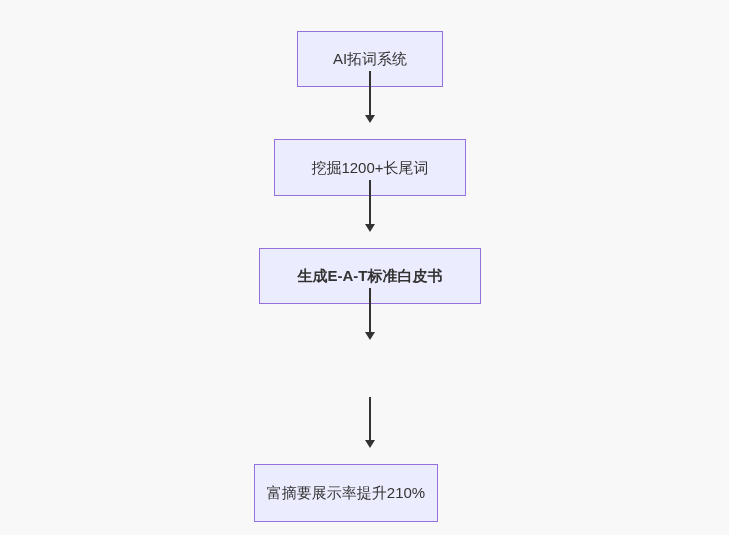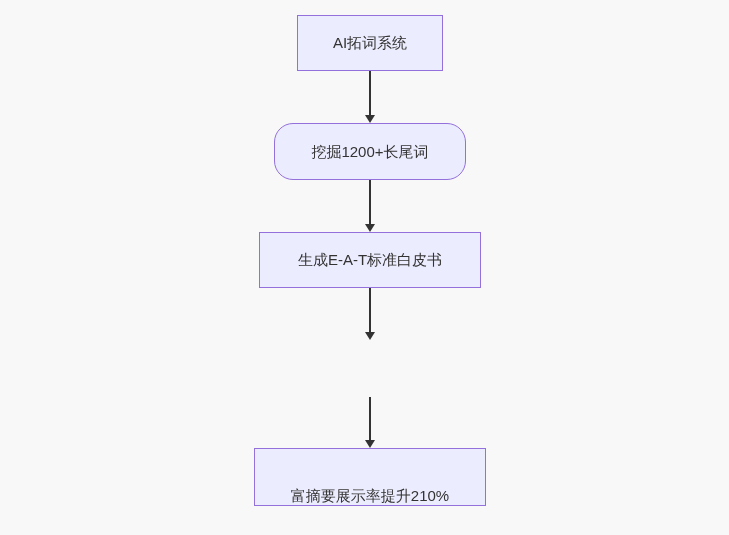--- a/index.html
+++ b/index.html
@@ -26,29 +26,30 @@
     box-sizing: border-box;
     background: #ECECFF;
     border: 1.5px solid #9370DB;
     color: #333333;
     font-size: 15px;
     display: flex;
     align-items: center;
     justify-content: center;
     text-align: center;
     line-height: 1.2;
+    margin-top: 16px;
   }
   .node-label {
     white-space: nowrap;
   }
   .node1 { left: 297px; top: 15px;  width: 146px; height: 56px; }
-  .node2 { left: 274px; top: 123px; width: 192px; height: 57px; border-radius: 19px; }
-  .node3 { left: 259px; top: 232px; width: 222px; height: 56px; }
+  .node2 { left: 274px; top: 123px; width: 192px; height: 57px; }
+  .node3 { left: 259px; top: 232px; width: 222px; height: 56px; font-weight: bold; }
   .node4 { left: 261px; top: 340px; width: 218px; height: 57px; }
-  .node5 { left: 254px; top: 448px; width: 232px; height: 58px; align-items: flex-end; }
+  .node5 { left: 254px; top: 448px; width: 184px; height: 58px; }
 
   .arrow {
     position: absolute;
     left: 369px;
     width: 2px;
     background: #333333;
   }
   .arrow::after {
     content: '';
     position: absolute;

